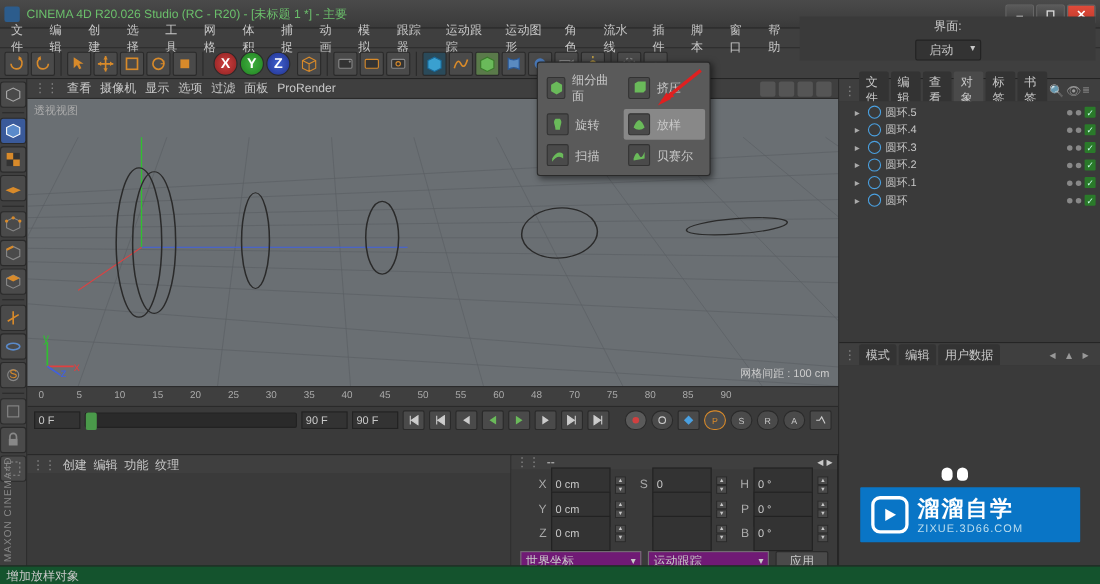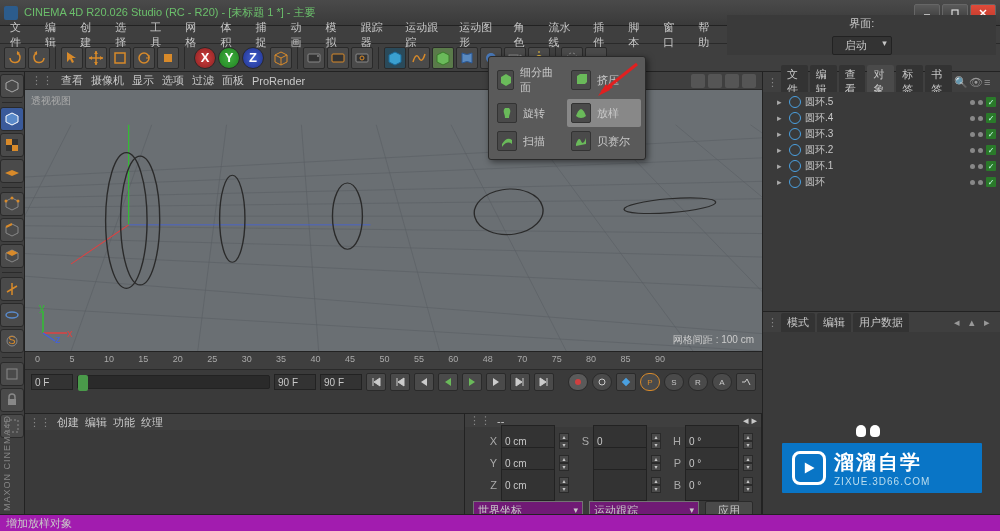--- a/index.html
+++ b/index.html
@@ -114,21 +114,21 @@
 .watermark .url { color: #bde; font-size: 10px; letter-spacing: 1px; }
 .wm-eyes { position: absolute; right: 120px; bottom: 94px; display: flex; gap: 4px; }
 .wm-eyes div { width: 10px; height: 12px; background: #fff; border-radius: 5px 5px 4px 4px; }
 
 
 .bottom-panels { height: 102px; display: flex; border-top: 1px solid #222; }
 .bp { background: #3a3a3a; border-right: 1px solid #222; display: flex; flex-direction: column; }
 .bp-head { height: 16px; background: #3f3f3f; display: flex; align-items: center; padding: 0 4px; gap: 6px; font-size: 10px; }
 .bp-body { flex: 1; background: #3a3a3a; }
 
-.statusbar { position: absolute; bottom: 0; left: 0; right: 0; height: 17px; background: #a21caf; border-top: 1px solid #222; display: flex; align-items: center; padding: 0 6px; font-size: 10px; color: #999; }
+.statusbar { position: absolute; bottom: 0; left: 0; right: 0; height: 17px; background: #14532d; border-top: 1px solid #222; display: flex; align-items: center; padding: 0 6px; font-size: 10px; color: #999; }
 .maxon { position: absolute; left: 2px; bottom: 20px; writing-mode: vertical-rl; transform: rotate(180deg); font-size: 9px; color: #888; letter-spacing: 1px; }
 </style>
 </head>
 <body>
 
 <div class="titlebar">
   <div class="app-icon"></div>
   <div class="title-text">CINEMA 4D R20.026 Studio (RC - R20) - [未标题 1 *] - 主要</div>
   <div class="winbtns">
     <div class="winbtn">

